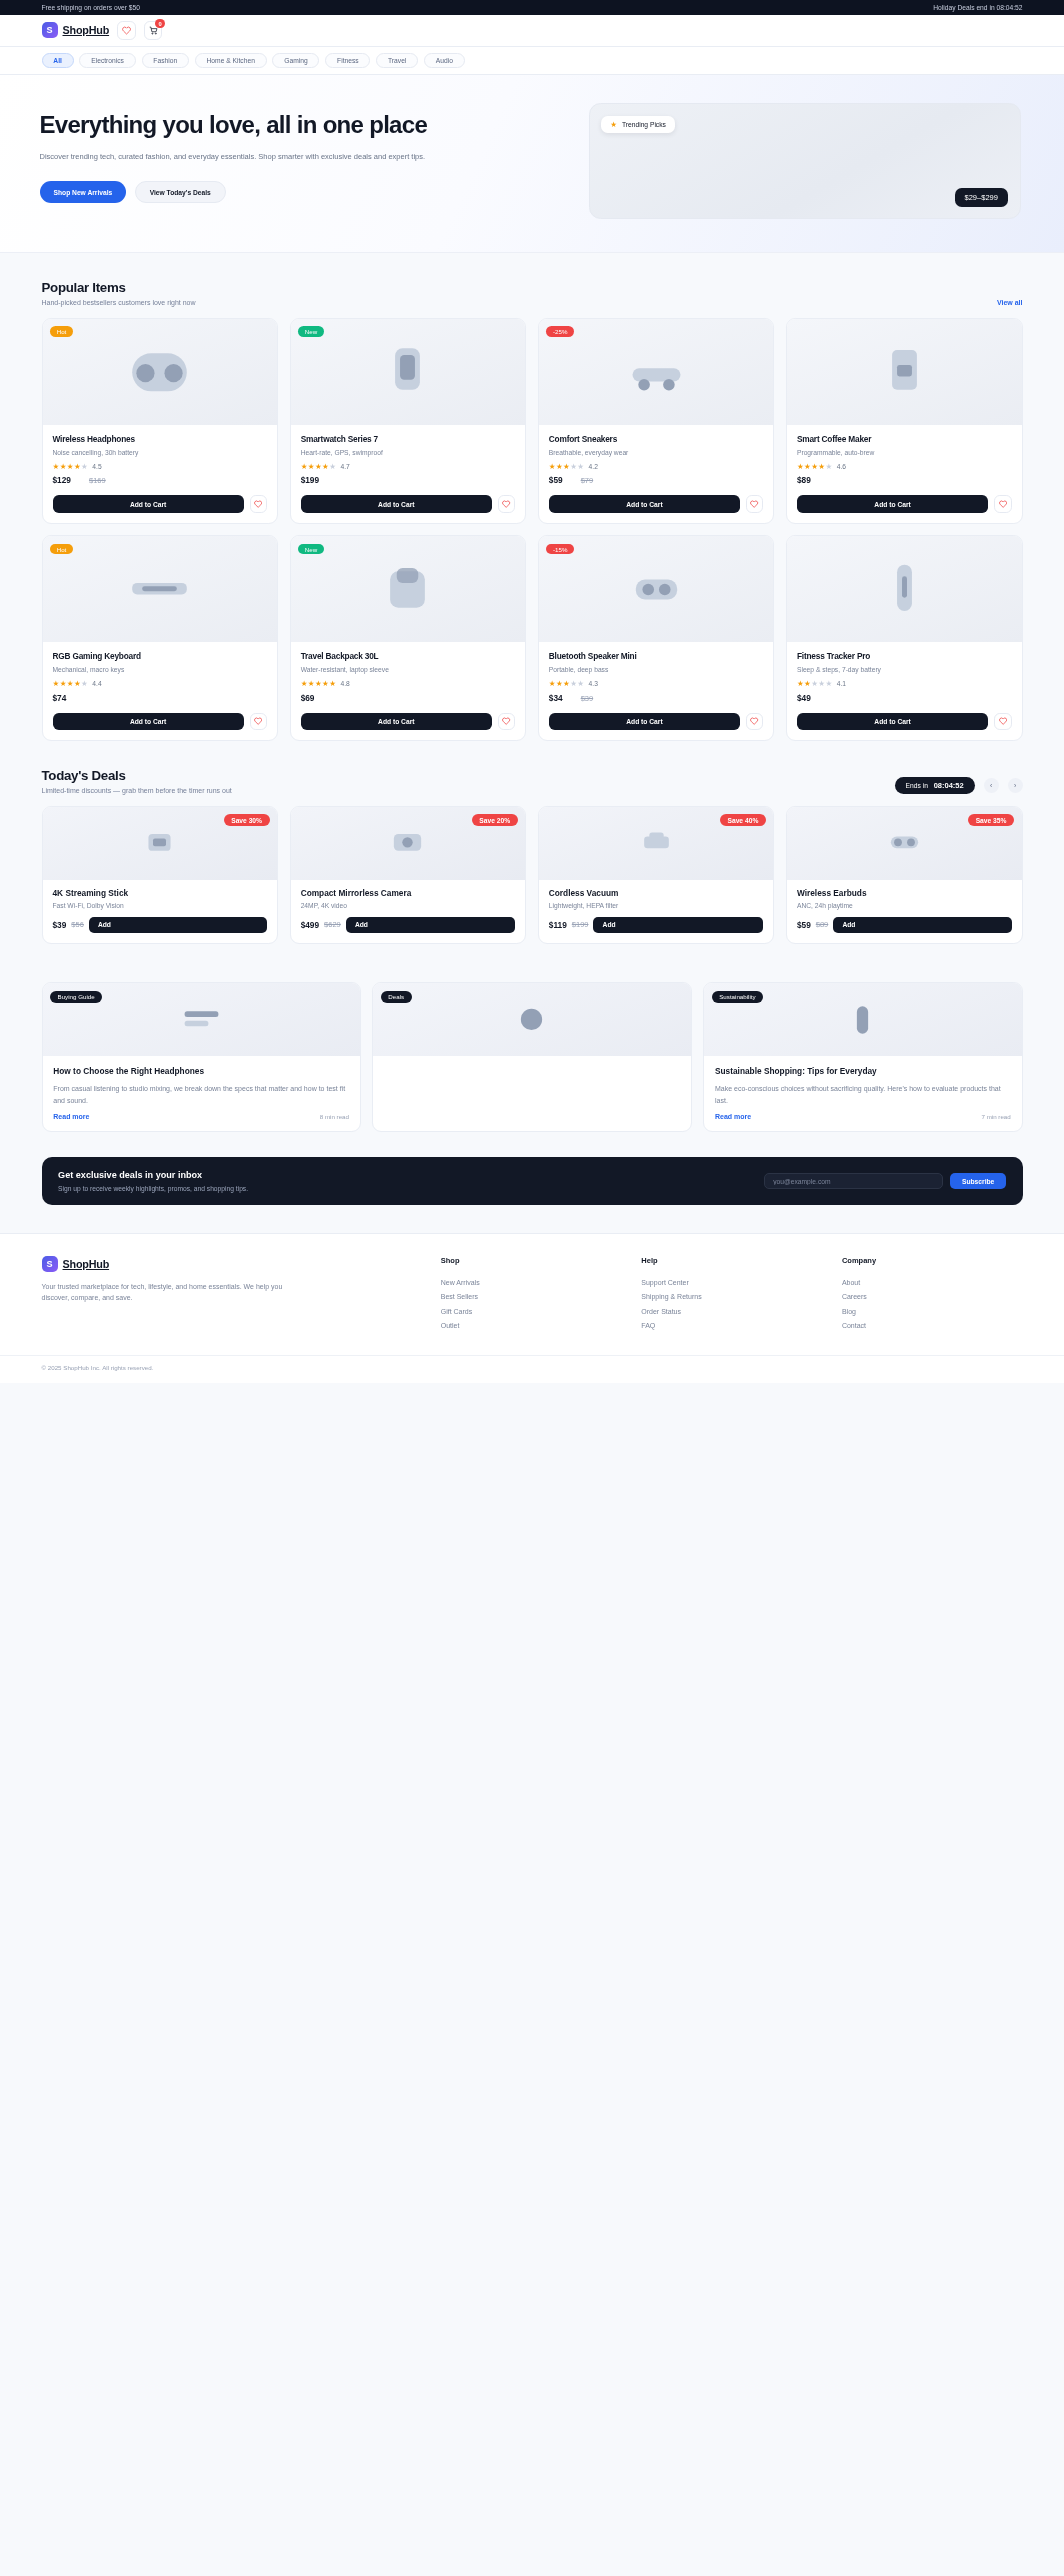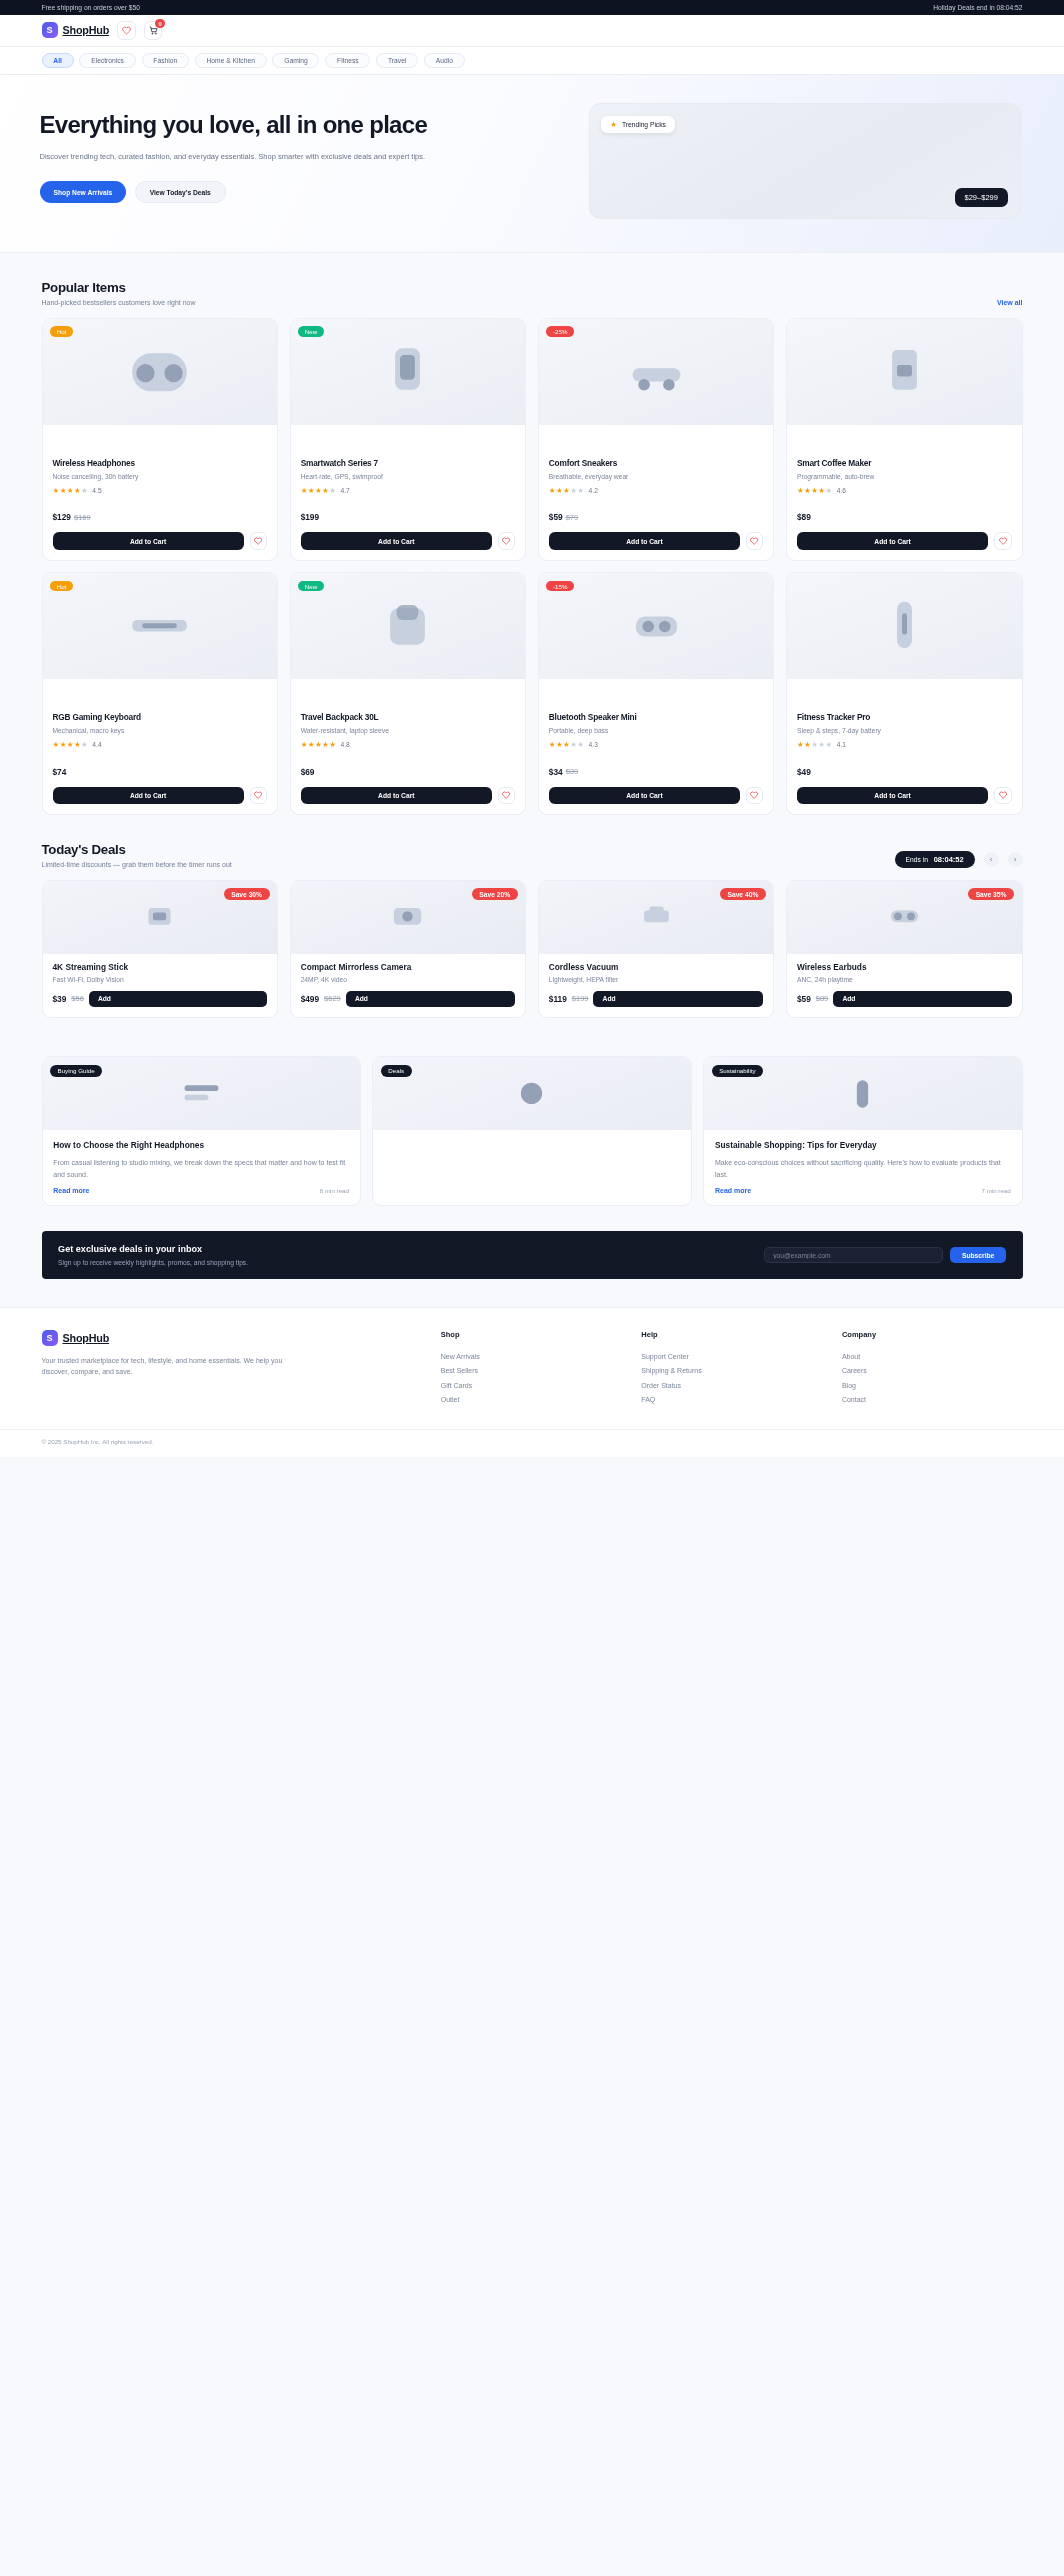--- a/index.html
+++ b/index.html
@@ -140,28 +140,28 @@
     display: flex; align-items: center; justify-content: center;
   }
   .ptag {
     position: absolute; top: 7.5px; left: 7.5px; border-radius: 831px;
     padding: 1.7px 6.7px; font-size: 6.2px; color: #fff; font-weight: normal;
   }
   .ptag.hot { background: #f59e0b; }
   .ptag.new { background: #10b981; }
   .ptag.off { background: #ef4444; }
   .pbody { padding: 9.1px 10px 10px 10px; }
-  .pname { font-size: 8.3px; font-weight: bold; color: #121826; letter-spacing: -0.2px; margin-top: 24px; }
+  .pname { font-size: 8.3px; font-weight: bold; color: #121826; letter-spacing: -0.2px; }
   .pdesc { font-size: 6.7px; color: #7a8499; margin-top: 5px; }
   .prating { display: flex; align-items: center; gap: 4.2px; margin-top: 6.7px; }
   .stars { letter-spacing: 0.4px; font-size: 7.5px; line-height: 1; }
   .stars .on { color: #f59e0b; }
   .stars .off { color: #c9d0dd; }
   .rating-num { font-size: 6.7px; color: #6b7siz; color: #6b7688; }
-  .pprice { margin-top: 18px; display: flex; align-items: center; gap: 3px; }
+  .pprice { margin-top: 5px; display: flex; align-items: flex-end; gap: 18px; }
   .price-now { font-size: 8.3px; font-weight: bold; color: #121826; }
   .price-was { font-size: 7.5px; color: #9aa3b6; text-decoration: line-through; }
   .pactions { display: flex; gap: 5.8px; padding: 0 10px 10px 10px; align-items: center; }
   .add-btn {
     flex: 1; background: #121826; color: #fff; border: 0; border-radius: 5.8px;
     height: 17.5px; font-size: 6.7px; font-weight: bold; cursor: pointer;
     font-family: "Liberation Sans", sans-serif;
   }
   .fav-btn {
     width: 17.5px; height: 17.5px; border: 0.8px solid #e6eaf2; border-radius: 5.8px;
@@ -216,21 +216,21 @@
   .bbody { padding: 9.1px 10.8px 10.8px 10.8px; }
   .btitle { font-size: 8.3px; font-weight: bold; color: #121826; line-height: 1.35; }
   .bexc { font-size: 7px; color: #7a8499; margin-top: 6.7px; line-height: 1.6; }
   .bfoot { margin-top: 7.5px; display: flex; align-items: center; justify-content: space-between; }
   .bmore { font-size: 7px; color: #2563eb; font-weight: bold; cursor: pointer; }
   .bread { font-size: 6.2px; color: #98a1b4; }
 
   
   .news-wrap { width: 981px; margin: 25px auto 0 auto; }
   .news {
-    background: #121826; border-radius: 4px; padding: 13.3px 16.6px;
+    background: #121826; border-radius: 10px; padding: 13.3px 16.6px;
     display: flex; align-items: center; justify-content: space-between; gap: 16.6px;
   }
   .news h3 { color: #fff; font-size: 9.1px; font-weight: bold; }
   .news p { color: #9aa4ba; font-size: 6.7px; margin-top: 4.2px; }
   .news-form { display: flex; align-items: center; gap: 7.5px; }
   .news-input {
     width: 179px; height: 16.6px; border-radius: 5px; border: 0.8px solid #2b3345;
     background: #1b2233; color: #c3cada; font-size: 6.7px; padding: 0 8.3px; outline: none;
     font-family: "Liberation Sans", sans-serif;
   }

